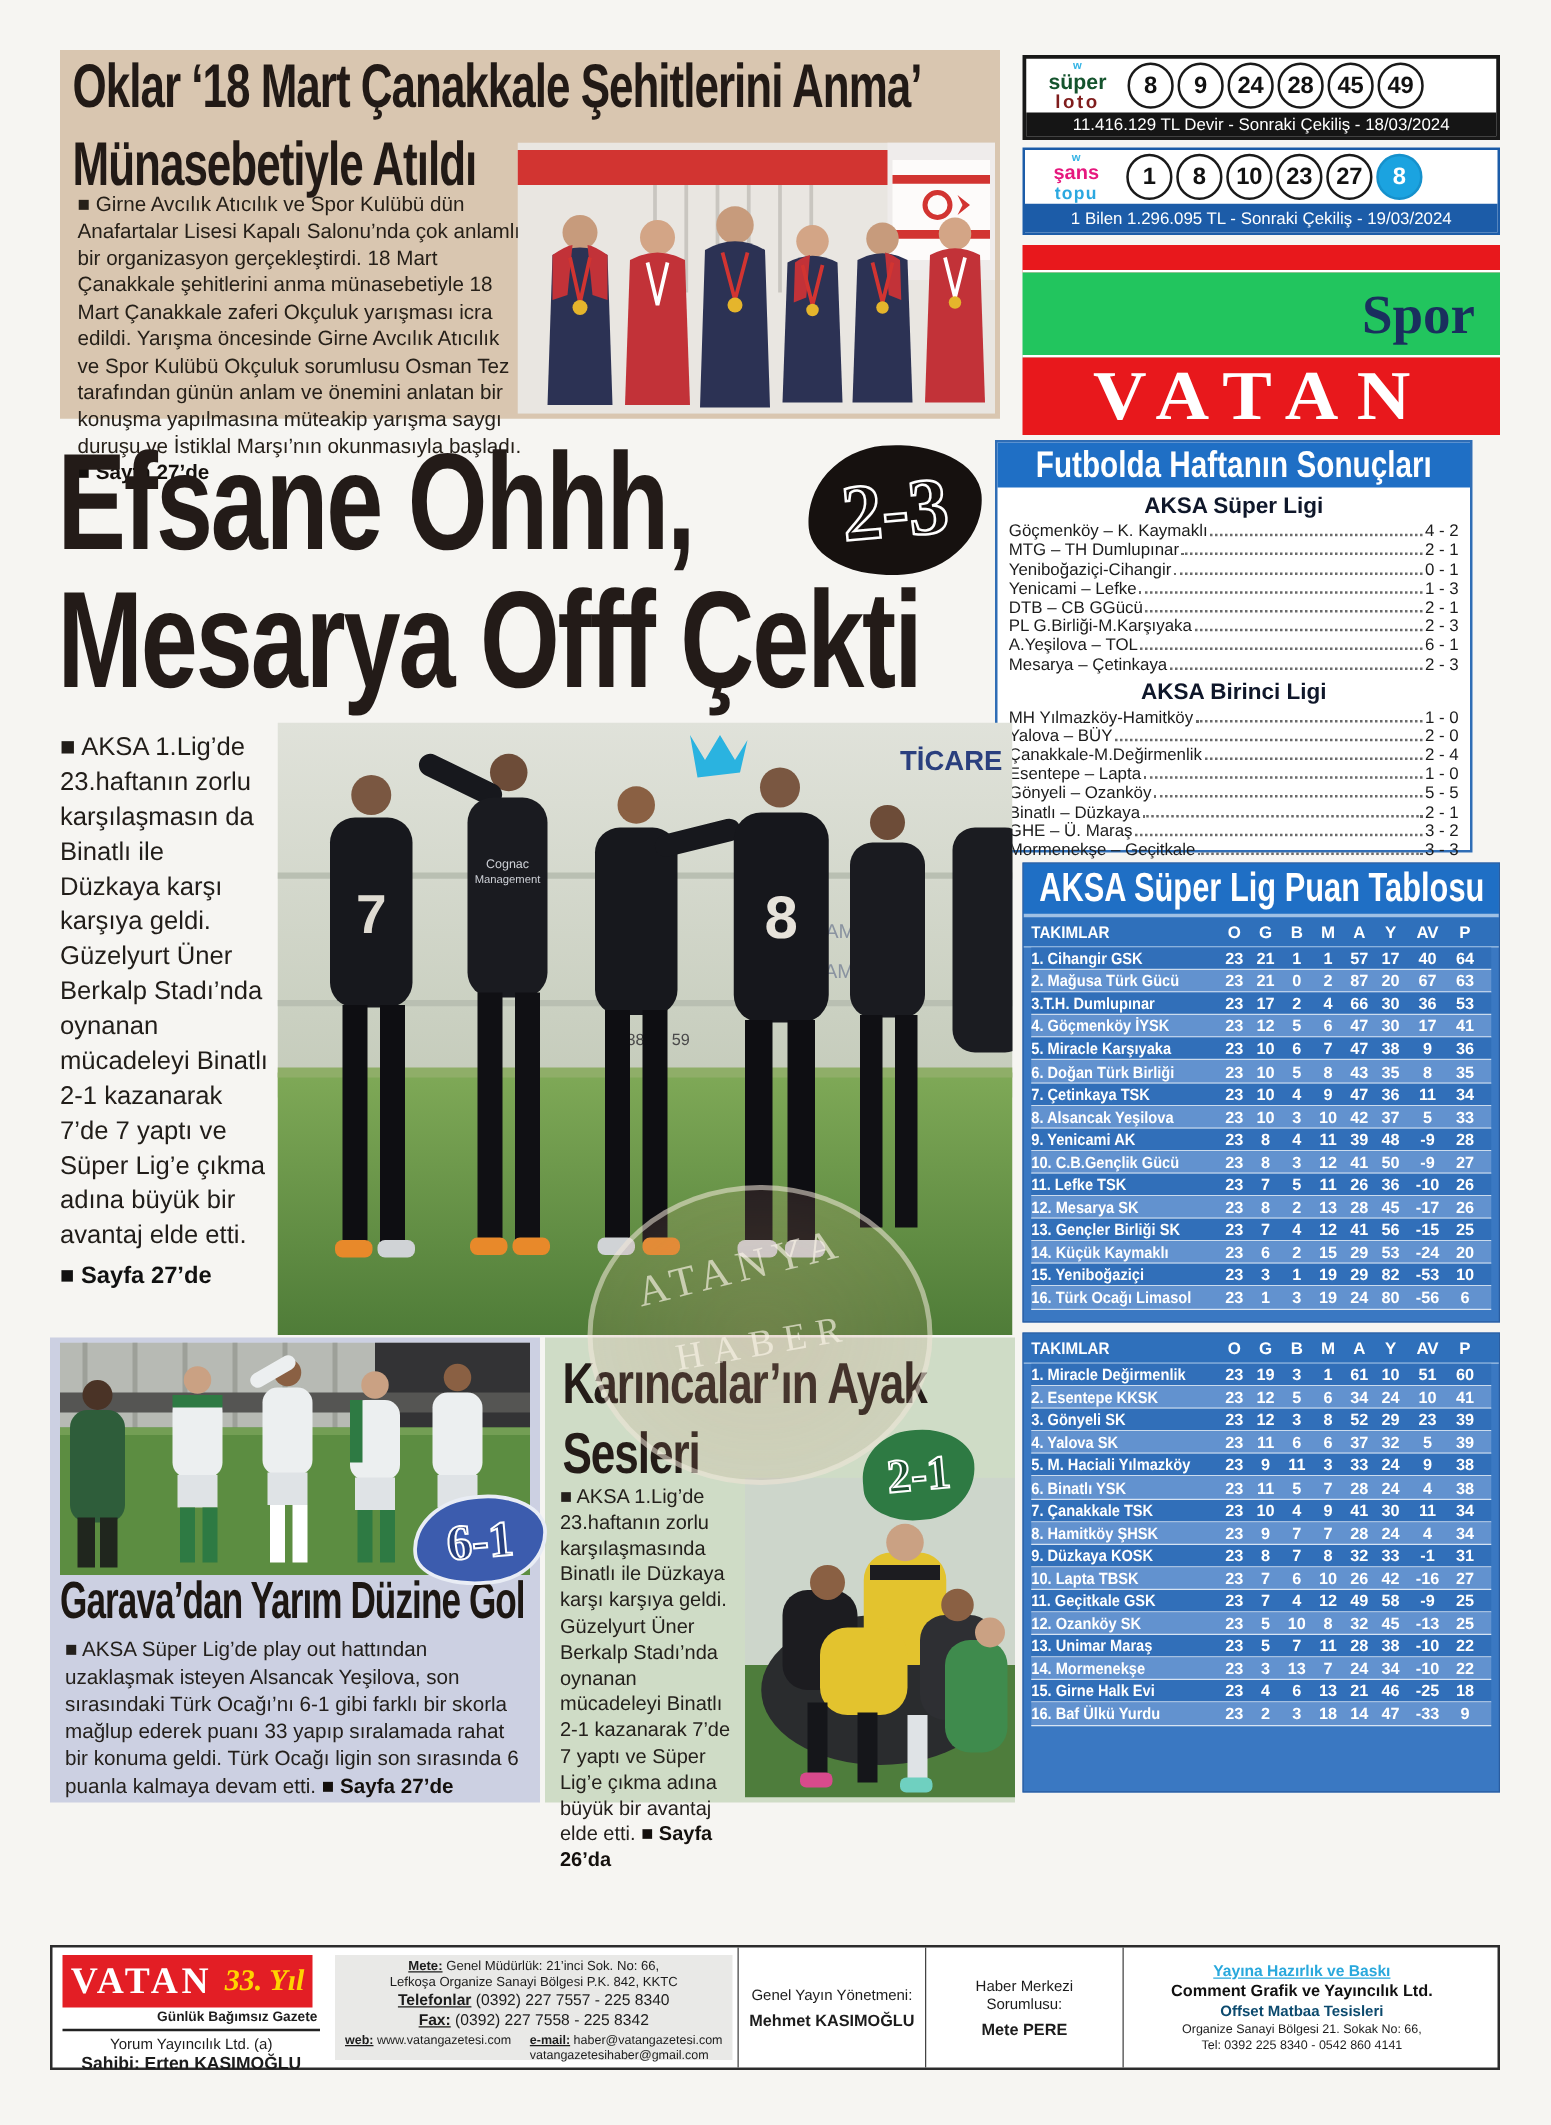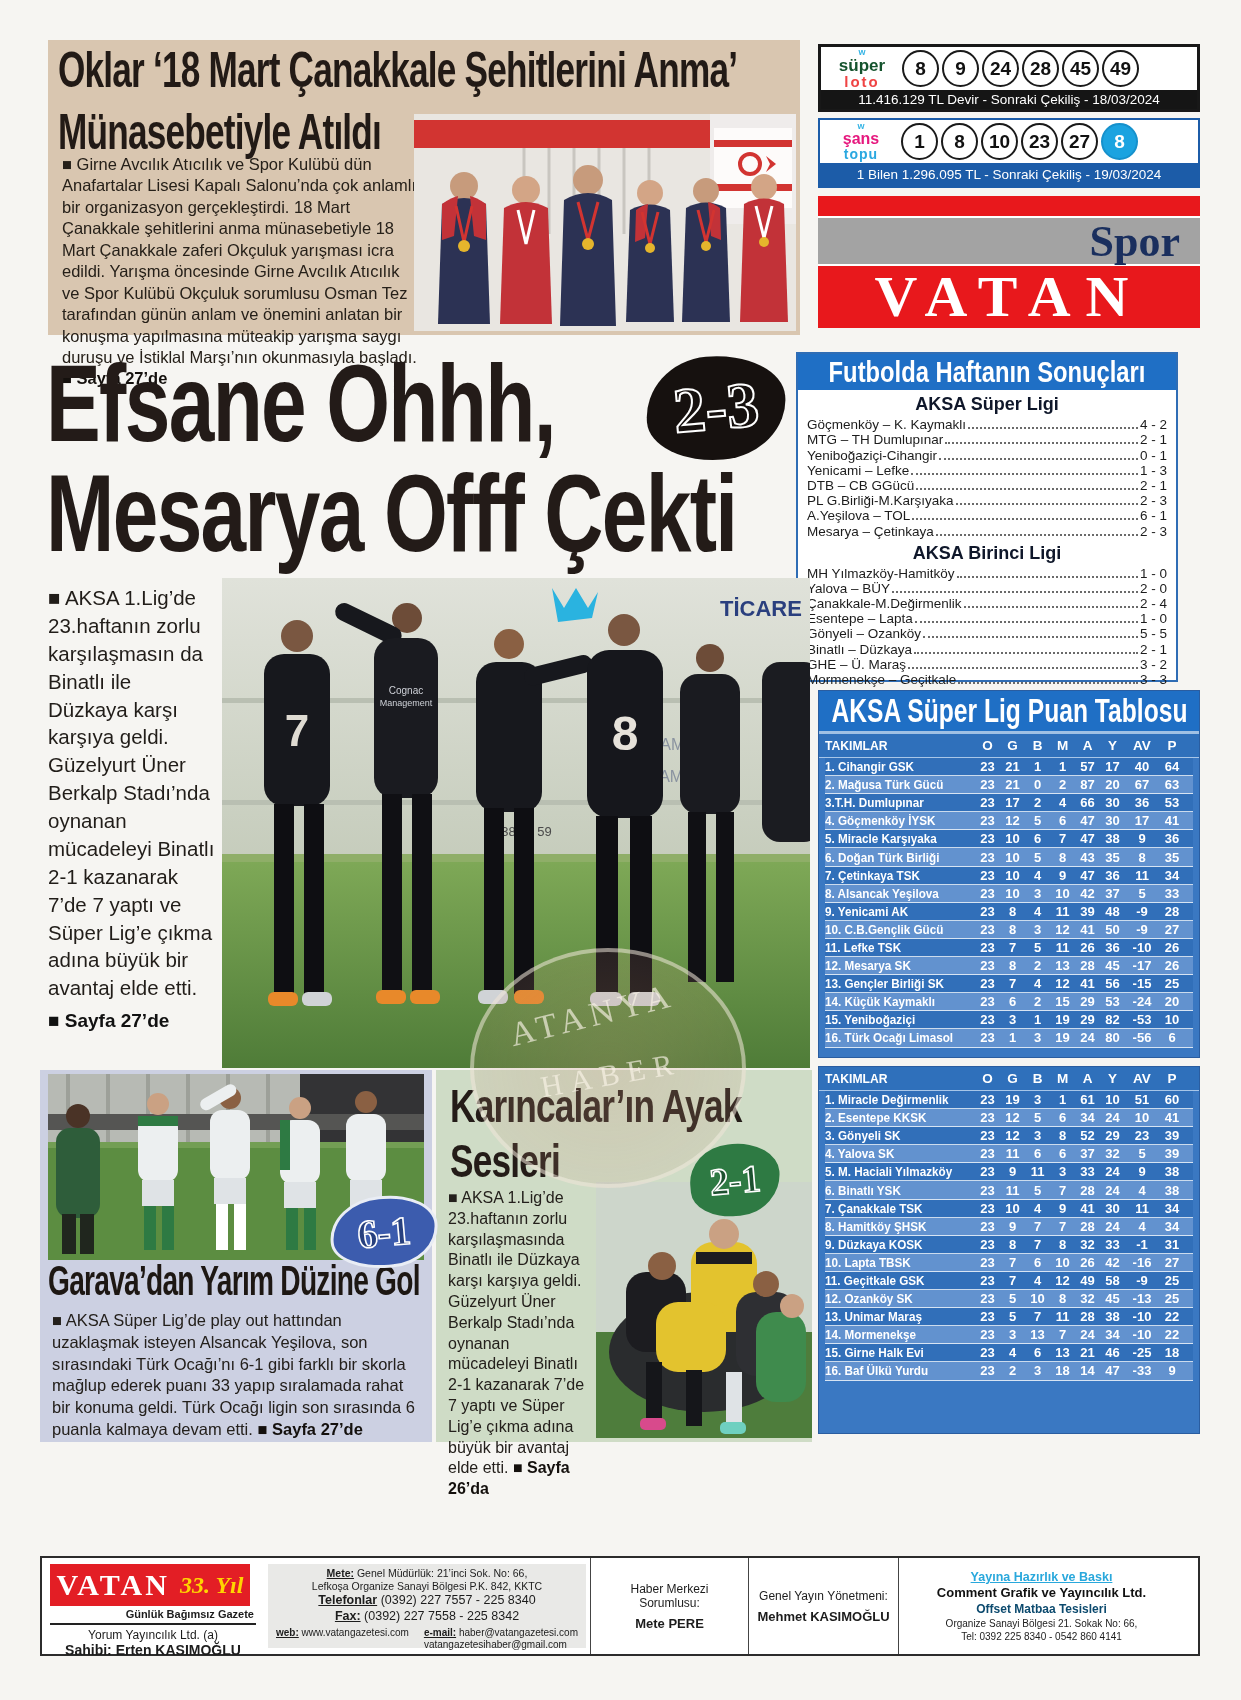--- a/index.html
+++ b/index.html
@@ -18,35 +18,35 @@
   .top-photo{position:absolute;right:4px;top:74px;width:382px;height:217px;z-index:1;}
 
   
   .lotto{position:absolute;left:818px;width:382px;background:#fff;display:flex;flex-direction:column;box-sizing:border-box;}
   #lotto1{top:44px;height:68px;border:3px solid #181818;}
   #lotto2{top:118px;height:70px;border:2px solid #1c5ca8;}
   .lrow{flex:1;display:flex;align-items:center;padding:1px 4px;gap:3px;}
   .llogo{width:74px;display:flex;flex-direction:column;align-items:center;line-height:1;}
   .lmark{font-size:9px;color:#35b4e5;font-weight:bold;}
   .sl-super{color:#14532d;font-weight:bold;font-size:17px;}
-  .sl-loto{color:#ef4444;font-weight:bold;font-size:15px;letter-spacing:2px;}
+  .sl-loto{color:#7f1d1d;font-weight:bold;font-size:15px;letter-spacing:2px;}
   .st-sans{color:#e6187e;font-weight:bold;font-size:16px;}
   .st-topu{color:#2ba8e0;font-weight:bold;font-size:14px;letter-spacing:1px;}
   .balls{display:flex;gap:3px;align-items:center;}
   .ball{width:37px;height:37px;border-radius:50%;border:2.5px solid #1a1a1a;background:#fff;color:#111;
         font-weight:bold;font-size:19px;display:flex;align-items:center;justify-content:center;box-sizing:border-box;}
   .ball.bonus{background:#1ba3e0;border-color:#1691cc;color:#fff;}
   .lbar{height:23px;color:#fff;font-size:13.5px;display:flex;align-items:center;justify-content:center;white-space:nowrap;}
   #lotto1 .lbar{background:#151515;}
   #lotto2 .lbar{background:#1c5ca8;}
 
   
   #masthead{left:818px;top:196px;width:382px;height:136px;}
   .mh-strip{height:20px;background:#e8181c;border-bottom:2px solid #fff;}
-  .mh-yellow{height:48px;background:#a3a3a3;border-bottom:2px solid #fff;display:flex;align-items:center;justify-content:flex-end;padding-right:20px;box-sizing:border-box;}
+  .mh-yellow{height:68px;background:#22c55e;border-bottom:2px solid #fff;display:flex;align-items:center;justify-content:flex-end;padding-right:20px;box-sizing:border-box;}
   .mh-spor{font-family:"Liberation Serif",serif;font-weight:bold;font-size:44px;color:#1a2f5e;}
   .mh-red{height:62px;background:#e8181c;display:flex;align-items:center;justify-content:center;}
   .mh-vatan{font-family:"Liberation Serif",serif;font-weight:bold;font-size:56px;color:#fff;letter-spacing:14px;transform:scaleX(1.06);}
 
   
   #results{left:796px;top:352px;width:382px;height:330px;background:#fff;border:2px solid #2f6db5;box-sizing:border-box;}
   .rtitle{height:36px;background:#1f6fc5;display:flex;align-items:center;justify-content:center;}
   .rtitle span{color:#fff;font-weight:bold;font-size:27px;transform:scale(.88,1.1);white-space:nowrap;}
   .rsec{text-align:center;font-weight:bold;font-size:18px;color:#0f172a;margin:4px 0 2px;}
   .mrow{display:flex;align-items:flex-end;font-size:13.5px;height:15.2px;color:#1c1c1c;padding:0 9px;}
@@ -976,27 +976,27 @@
     <div class="f-contact">
       <div><u>Mete:</u> <span>Genel Müdürlük: 21’inci Sok. No: 66,</span></div>
       <div><span>Lefkoşa Organize Sanayi Bölgesi P.K. 842, KKTC</span></div>
       <div class="big"><u>Telefonlar</u> <span>(0392) 227 7557 - 225 8340</span></div>
       <div class="big"><u>Fax:</u> <span>(0392) 227 7558 - 225 8342</span></div>
       <div class="f-webmail">
         <span><u>web:</u> <span>www.vatangazetesi.com</span></span>
         <span><u>e-mail:</u> <span>haber@vatangazetesi.com</span><br><span>vatangazetesihaber@gmail.com</span></span>
       </div>
     </div>
+    <div class="f-sec f-editor">
+      <span>Genel Yayın Yönetmeni:</span>
+      <span class="f-name">Mehmet KASIMOĞLU</span>
+    </div>
     <div class="f-sec f-news">
       <span>Haber Merkezi Sorumlusu:</span>
       <span class="f-name">Mete PERE</span>
-    </div>
-    <div class="f-sec f-editor">
-      <span>Genel Yayın Yönetmeni:</span>
-      <span class="f-name">Mehmet KASIMOĞLU</span>
     </div>
     <div class="f-sec f-print">
       <span class="cy">Yayına Hazırlık ve Baskı</span>
       <span class="co">Comment Grafik ve Yayıncılık Ltd.</span>
       <span class="of">Offset Matbaa Tesisleri</span>
       <span>Organize Sanayi Bölgesi 21. Sokak No: 66,</span>
       <span>Tel: 0392 225 8340 - 0542 860 4141</span>
     </div>
   </div>
 

